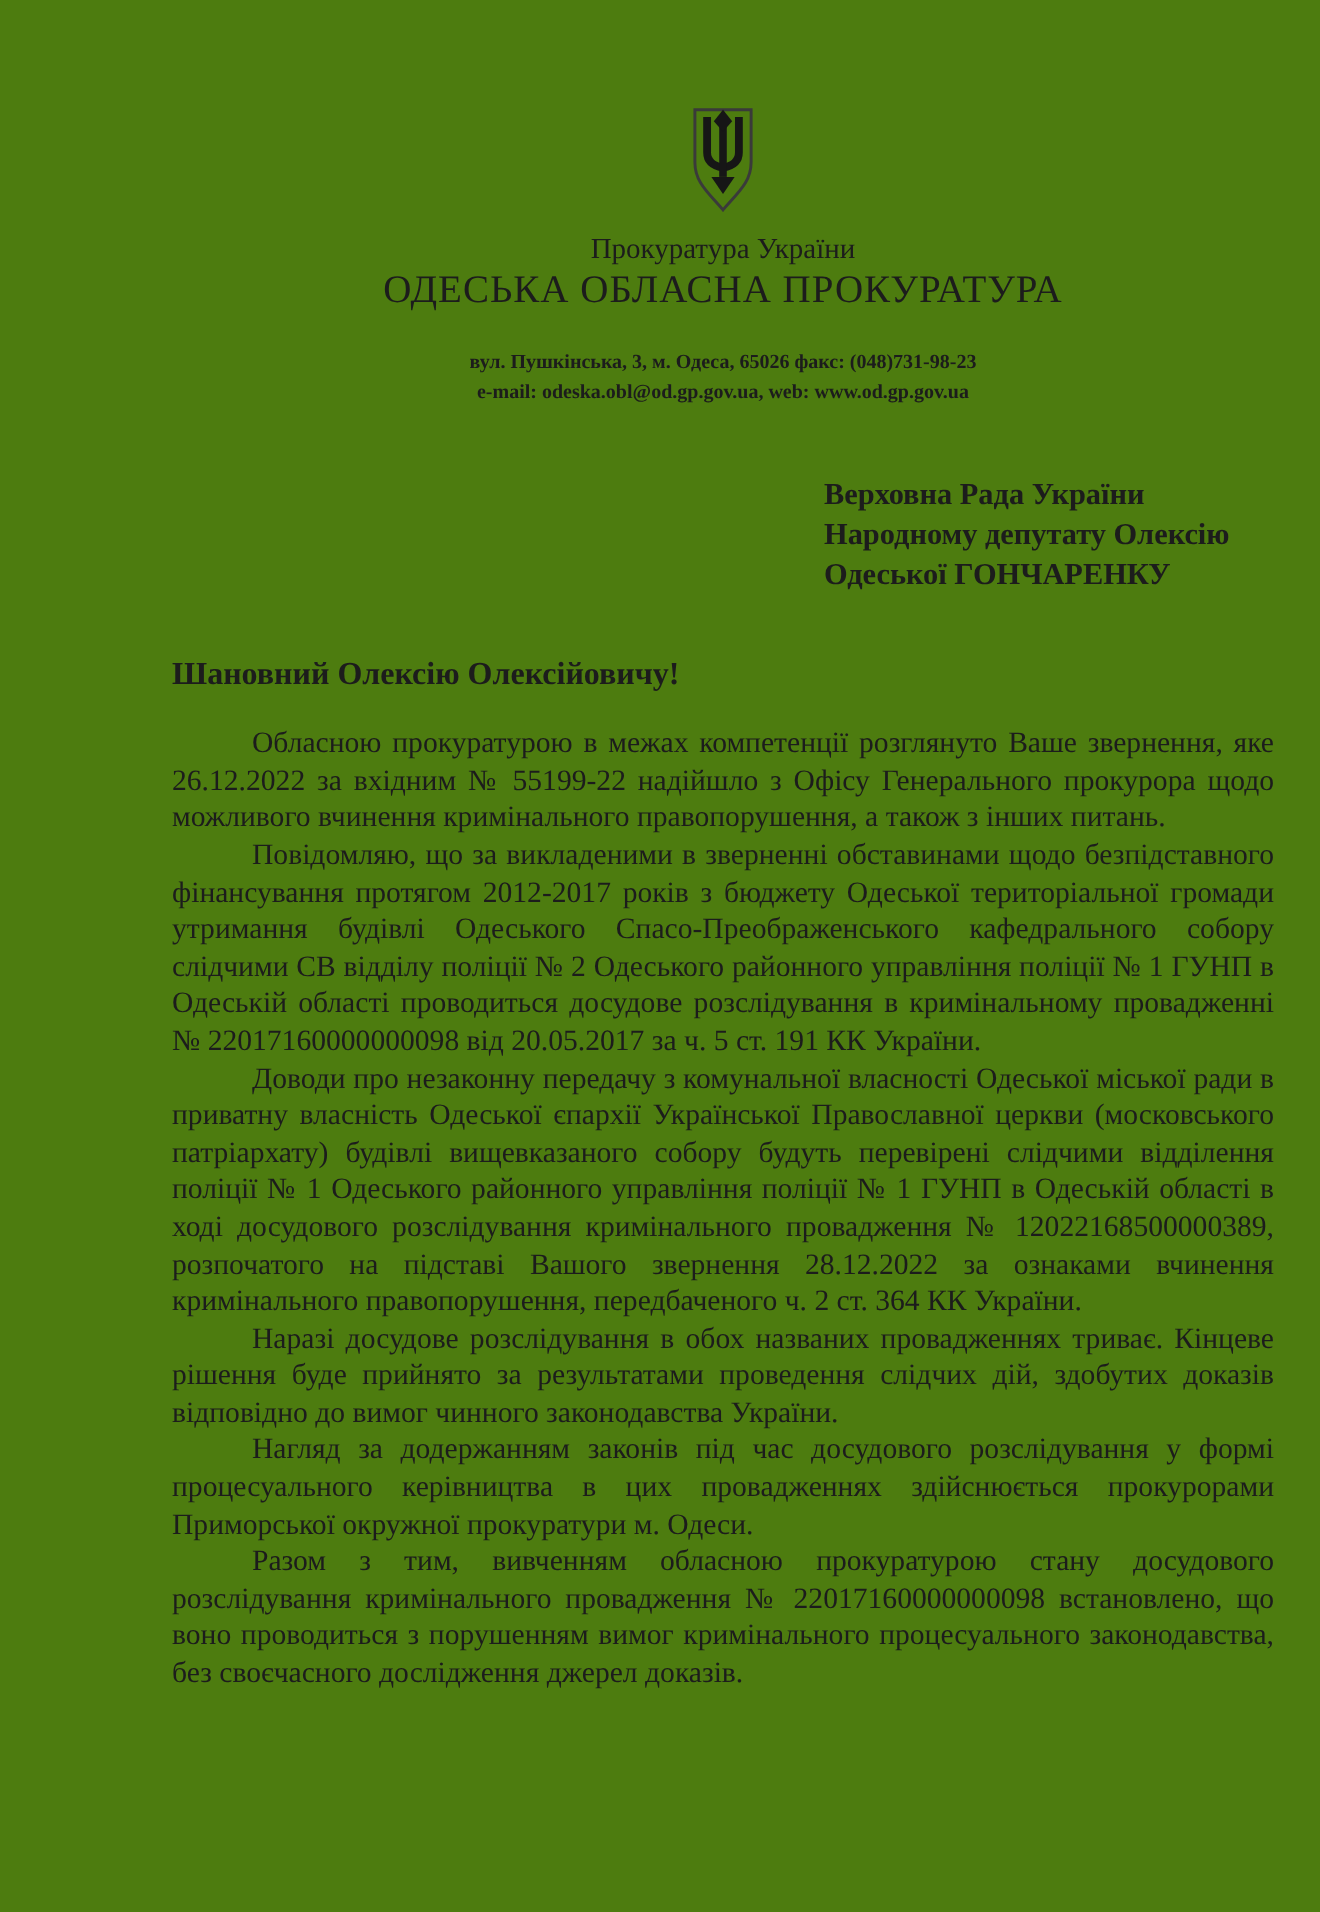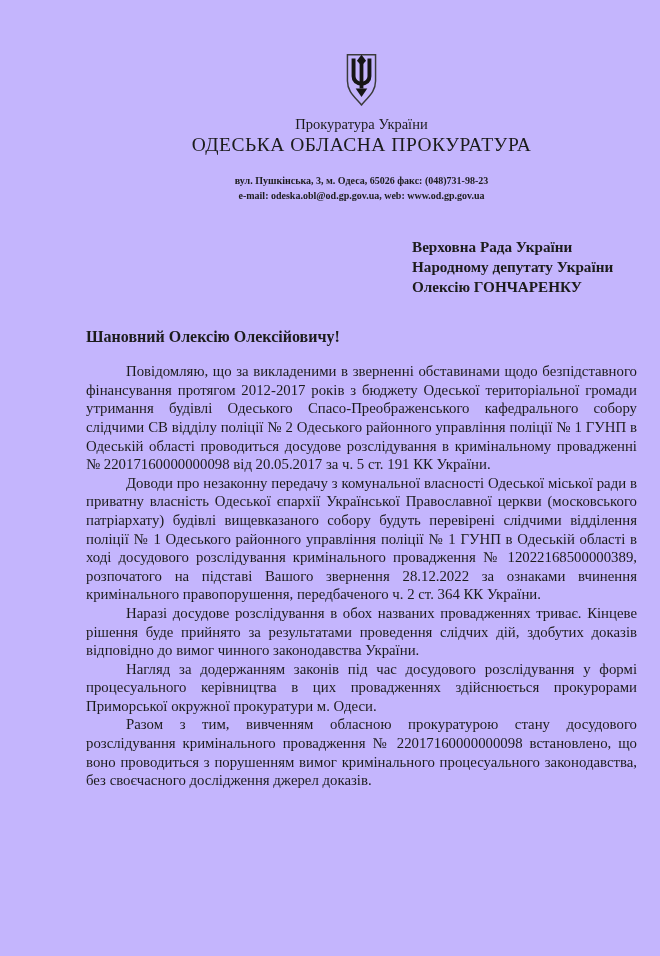--- a/index.html
+++ b/index.html
@@ -1,21 +1,21 @@
 <!DOCTYPE html>
 <html><head>
 <meta charset="utf-8">
 <style>
   html, body { margin: 0; padding: 0; background: #ffffff; }
   .page {
     position: relative;
     width: 660px;
     height: 956px;
     box-sizing: border-box;
-    background: #c4b5fd;
+    background: #4d7c0f;
     color: #1c1c1c;
     font-family: "Liberation Serif", "DejaVu Serif", serif;
     padding: 53px 23px 0 86px;
     overflow: hidden;
   }
   .letterhead { text-align: center; }
   .emblem { display: inline-block; line-height: 0; }
   .emblem svg { width: 37px; height: 55px; }
   .org-parent { font-size: 14.5px; line-height: 17px; margin-top: 4px; }
   .org-name { font-size: 19.5px; line-height: 23px; letter-spacing: 0.5px; white-space: nowrap; }
@@ -63,27 +63,28 @@
     <div class="org-name">ОДЕСЬКА ОБЛАСНА ПРОКУРАТУРА</div>
     <div class="address">
       <div>вул. Пушкінська, 3, м. Одеса, 65026 факс: (048)731-98-23</div>
       <div>e-mail: odeska.obl@od.gp.gov.ua, web: www.od.gp.gov.ua</div>
     </div>
   </div>
 
 
   <div class="recipient">
     <div>Верховна Рада України</div>
-    <div>Народному депутату України</div>
-    <div>Олексію ГОНЧАРЕНКУ</div>
+    <div>Народному депутату Олексію</div>
+    <div>Одеської ГОНЧАРЕНКУ</div>
   </div>
 
   <div class="salutation">Шановний Олексію Олексійовичу!</div>
 
   <div class="letter-body">
+    <p>Обласною прокуратурою в межах компетенції розглянуто Ваше звернення, яке 26.12.2022 за вхідним № 55199-22 надійшло з Офісу Генерального прокурора щодо можливого вчинення кримінального правопорушення, а також з інших питань.</p>
     <p>Повідомляю, що за викладеними в зверненні обставинами щодо безпідставного фінансування протягом 2012-2017 років з бюджету Одеської територіальної громади утримання будівлі Одеського Спасо-Преображенського кафедрального собору слідчими СВ відділу поліції № 2 Одеського районного управління поліції № 1 ГУНП в Одеській області проводиться досудове розслідування в кримінальному провадженні № 22017160000000098 від 20.05.2017 за ч. 5 ст. 191 КК України.</p>
     <p>Доводи про незаконну передачу з комунальної власності Одеської міської ради в приватну власність Одеської єпархії Української Православної церкви (московського патріархату) будівлі вищевказаного собору будуть перевірені слідчими відділення поліції № 1 Одеського районного управління поліції № 1 ГУНП в Одеській області в ході досудового розслідування кримінального провадження № 12022168500000389, розпочатого на підставі Вашого звернення 28.12.2022 за ознаками вчинення кримінального правопорушення, передбаченого ч. 2 ст. 364 КК України.</p>
     <p>Наразі досудове розслідування в обох названих провадженнях триває. Кінцеве рішення буде прийнято за результатами проведення слідчих дій, здобутих доказів відповідно до вимог чинного законодавства України.</p>
     <p>Нагляд за додержанням законів під час досудового розслідування у формі процесуального керівництва в цих провадженнях здійснюється прокурорами Приморської окружної прокуратури м. Одеси.</p>
     <p>Разом з тим, вивченням обласною прокуратурою стану досудового розслідування кримінального провадження № 22017160000000098 встановлено, що воно проводиться з порушенням вимог кримінального процесуального законодавства, без своєчасного дослідження джерел доказів.</p>
   </div>
 
 </div>
 
 </body></html>

